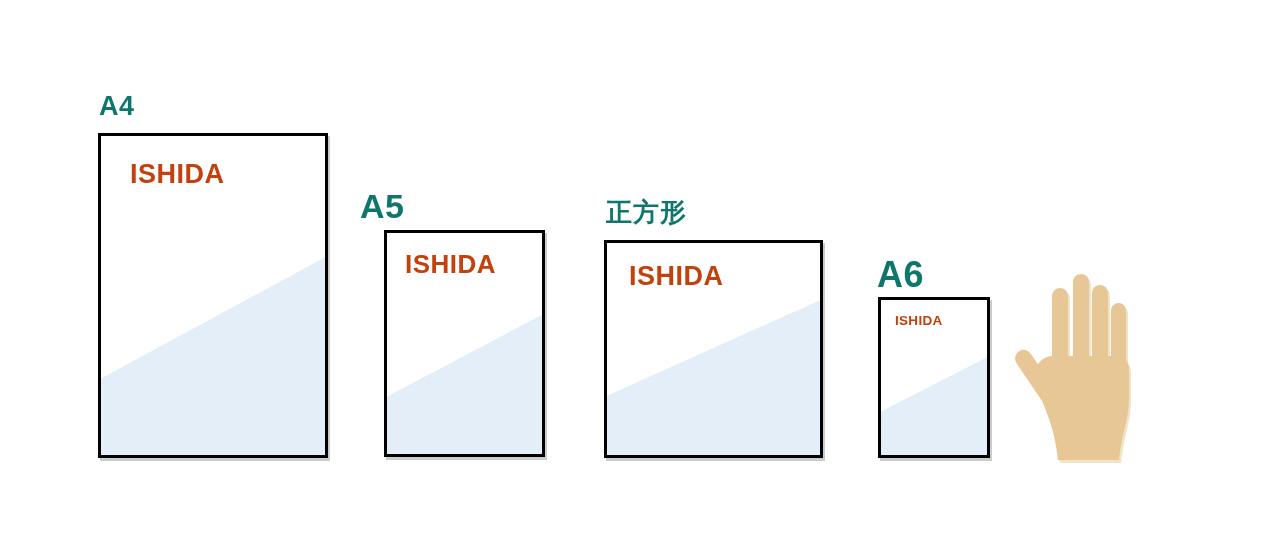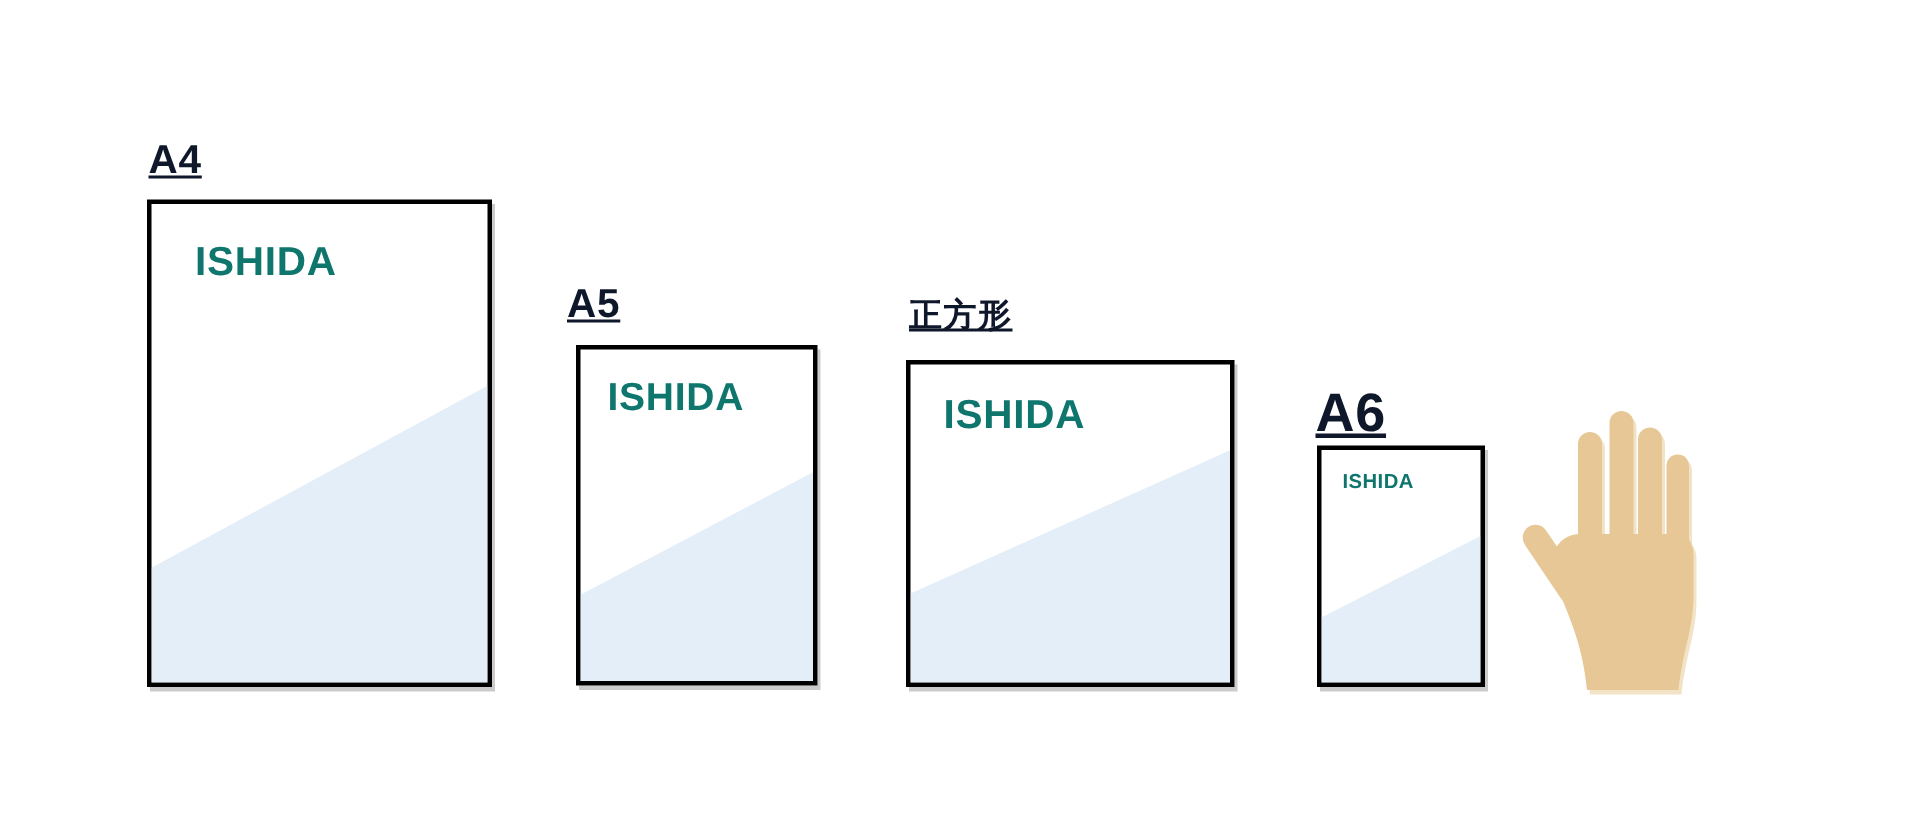--- a/index.html
+++ b/index.html
@@ -1,49 +1,49 @@
 <!DOCTYPE html>
 <html><head>
 <meta charset="utf-8">
 <style>
   html,body{margin:0;padding:0;background:#ffffff;}
   .canvas{
     position:relative;width:1280px;height:547px;background:#ffffff;
     font-family:"Liberation Sans","DejaVu Sans",sans-serif;overflow:hidden;
   }
   .label{
-    position:absolute;font-weight:bold;color:#0f172a;line-height:1;
-    letter-spacing:0.5px;white-space:nowrap;text-decoration:underline;
+    position:absolute;font-weight:bold;color:#0f766e;line-height:1;
+    letter-spacing:0.5px;white-space:nowrap;
   }
   .paper{
     position:absolute;background:#ffffff;border:3px solid #000000;
     box-shadow:2px 3px 0 #cbcbcb;
   }
   .fill{
     position:absolute;left:0;top:0;right:0;bottom:0;background:#e4eef8;
   }
   .brand{
-    position:absolute;font-weight:bold;color:#0f766e;line-height:1;
+    position:absolute;font-weight:bold;color:#c2410c;line-height:1;
     letter-spacing:0.5px;white-space:nowrap;
   }
   
   .p-a4{left:98px;top:133px;width:224px;height:319px;}
   .p-a4 .fill{clip-path:polygon(0 76%,100% 38%,100% 100%,0 100%);}
   .b-a4{left:29px;top:25px;font-size:27px;}
   .l-a4{left:99px;top:93px;font-size:27px;}
   
   .p-a5{left:384px;top:230px;width:155px;height:221px;}
   .p-a5 .fill{clip-path:polygon(0 74%,100% 37%,100% 100%,0 100%);}
   .b-a5{left:18px;top:18px;font-size:26px;}
-  .l-a5{left:378px;top:189px;font-size:27px;}
+  .l-a5{left:360px;top:189px;font-size:34px;}
   
   .p-sq{left:604px;top:240px;width:213px;height:212px;}
   .p-sq .fill{clip-path:polygon(0 72%,100% 27%,100% 100%,0 100%);}
   .b-sq{left:22px;top:20px;font-size:27px;}
-  .l-sq{left:606px;top:199px;font-size:22px;letter-spacing:1px;}
+  .l-sq{left:606px;top:199px;font-size:26px;letter-spacing:1px;}
   
   .p-a6{left:878px;top:297px;width:106px;height:155px;}
   .p-a6 .fill{clip-path:polygon(0 72%,100% 37%,100% 100%,0 100%);}
   .b-a6{left:14px;top:14px;font-size:13.5px;letter-spacing:0.3px;}
   .l-a6{left:877px;top:257px;font-size:36px;}
   
   .hand{
     position:absolute;left:1012px;top:270px;width:124px;height:192px;
     filter:drop-shadow(2px 3px 0 #f3e3c6);
   }

